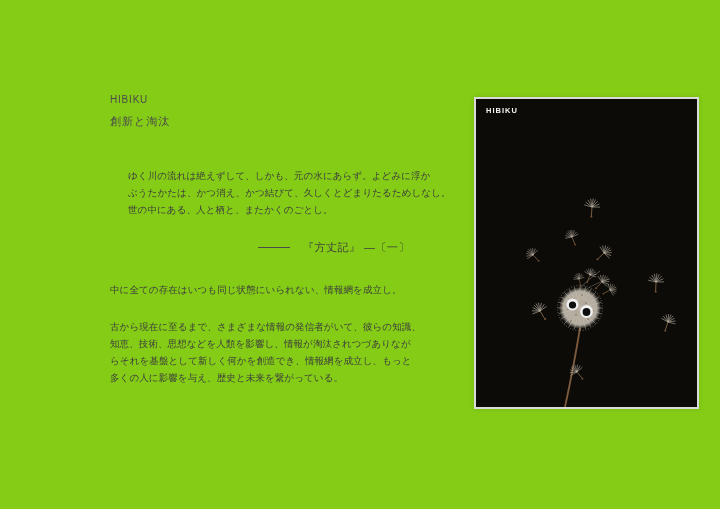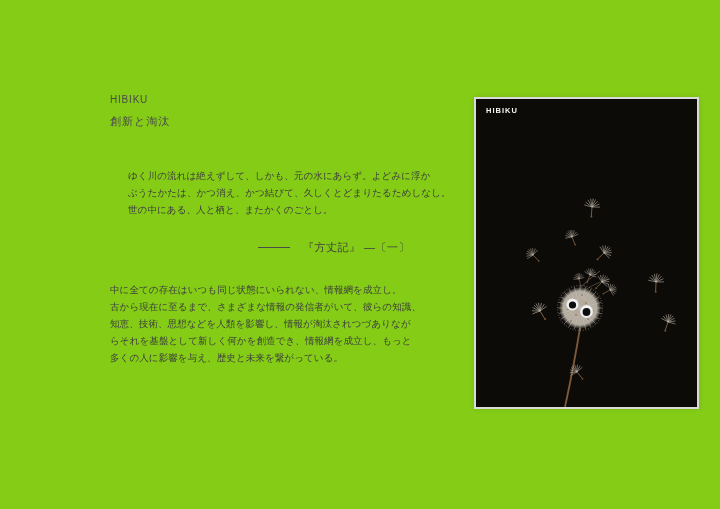--- a/index.html
+++ b/index.html
@@ -11,21 +11,21 @@
   
   .article { position: absolute; left: 110px; top: 94px; width: 300px; }
   .brand { font-size: 10px; letter-spacing: 0.8px; color: #4b4b4b; line-height: 11px; }
   .subtitle { margin-top: 10px; font-size: 11px; letter-spacing: 1px; color: #4b4b4b; line-height: 12px; }
   .quote { margin-top: 40px; margin-left: 18px; }
   .tline { font-size: 9.5px; line-height: 17px; letter-spacing: 0.1px; white-space: nowrap; color: #3d3d3d; }
   .citation-row { margin-top: 23px; margin-left: 148px; display: flex; align-items: center; height: 13px; }
   .citation-dash { width: 38px; height: 0; border-top: 1px solid #4a4a4a; }
   .citation-text { margin-left: 13px; font-size: 11px; letter-spacing: 0.5px; color: #3d3d3d; white-space: nowrap; }
   .para-2 { margin-top: 27px; }
-  .para-3 { }
+  .para-3 { margin-top: 20px; }
 
   
   .poster { position: absolute; left: 474px; top: 97px; width: 225px; height: 312px;
             background: #0d0b08; border: 2px solid #d9d9d9; box-shadow: 0 0 5px rgba(0,0,0,0.10); }
   .poster-brand { position: absolute; left: 10px; top: 7px; font-size: 7.5px; font-weight: bold;
                   letter-spacing: 1px; color: #f5f5f5; }
   .poster-art { position: absolute; inset: 0; width: 221px; height: 308px; display: block; }
 </style>
 </head>
 <body>

